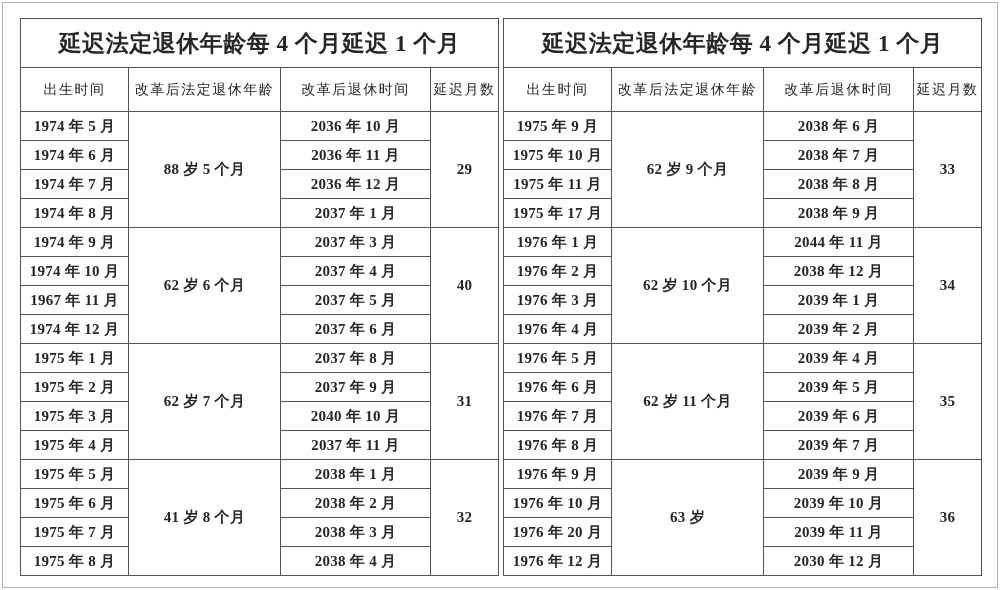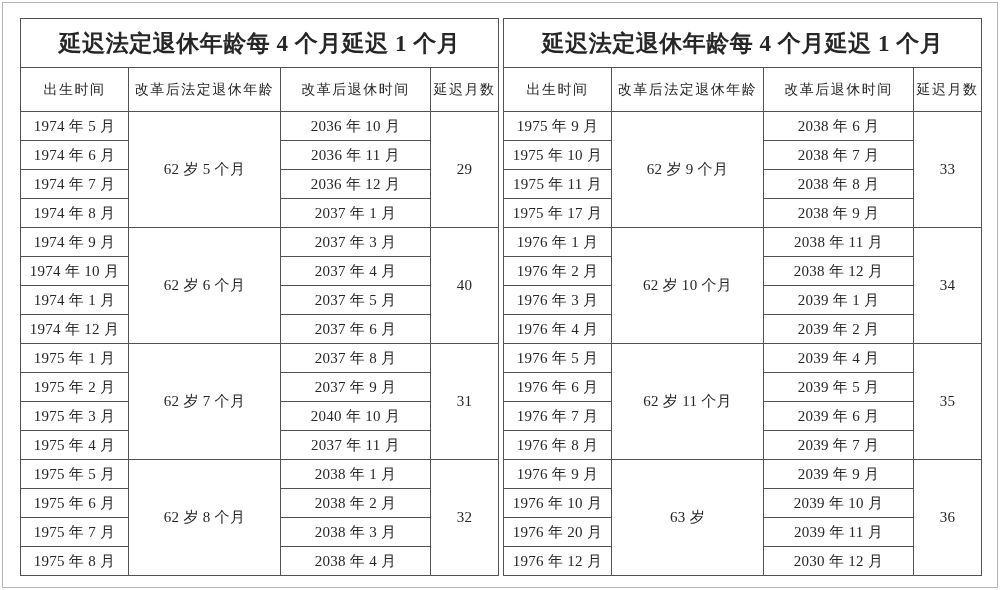--- a/index.html
+++ b/index.html
@@ -50,21 +50,21 @@
     font-size: 23px;
     font-weight: 700;
     letter-spacing: 0.5px;
   }
   tr.col-header-row th {
     height: 43px;
     font-size: 14px;
     font-weight: 400;
     letter-spacing: 1.5px;
   }
-  .delay-table tbody tr { height: 29px; }
+  .delay-table tbody tr { height: 29px; font-weight: bold; }
   .delay-table tbody td {
     font-size: 15px;
     letter-spacing: 0.3px;
   }
 </style>
 </head>
 <body>
 
 <div class="outer-frame"></div>
 
@@ -84,21 +84,21 @@
       <tr class="col-header-row">
         <th>出生时间</th>
         <th>改革后法定退休年龄</th>
         <th>改革后退休时间</th>
         <th>延迟月数</th>
       </tr>
     </thead>
     <tbody>
         <tr>
           <td>1974 年 5 月</td>
-          <td rowspan="4">62 岁 5 个月</td>
+          <td rowspan="4">88 岁 5 个月</td>
           <td>2036 年 10 月</td>
           <td rowspan="4">29</td>
         </tr>
         <tr>
           <td>1974 年 6 月</td>
           <td>2036 年 11 月</td>
         </tr>
         <tr>
           <td>1974 年 7 月</td>
           <td>2036 年 12 月</td>
@@ -111,21 +111,21 @@
           <td>1974 年 9 月</td>
           <td rowspan="4">62 岁 6 个月</td>
           <td>2037 年 3 月</td>
           <td rowspan="4">40</td>
         </tr>
         <tr>
           <td>1974 年 10 月</td>
           <td>2037 年 4 月</td>
         </tr>
         <tr>
-          <td>1974 年 1 月</td>
+          <td>1967 年 11 月</td>
           <td>2037 年 5 月</td>
         </tr>
         <tr>
           <td>1974 年 12 月</td>
           <td>2037 年 6 月</td>
         </tr>
         <tr>
           <td>1975 年 1 月</td>
           <td rowspan="4">62 岁 7 个月</td>
           <td>2037 年 8 月</td>
@@ -138,21 +138,21 @@
         <tr>
           <td>1975 年 3 月</td>
           <td>2040 年 10 月</td>
         </tr>
         <tr>
           <td>1975 年 4 月</td>
           <td>2037 年 11 月</td>
         </tr>
         <tr>
           <td>1975 年 5 月</td>
-          <td rowspan="4">62 岁 8 个月</td>
+          <td rowspan="4">41 岁 8 个月</td>
           <td>2038 年 1 月</td>
           <td rowspan="4">32</td>
         </tr>
         <tr>
           <td>1975 年 6 月</td>
           <td>2038 年 2 月</td>
         </tr>
         <tr>
           <td>1975 年 7 月</td>
           <td>2038 年 3 月</td>
@@ -197,21 +197,21 @@
           <td>1975 年 11 月</td>
           <td>2038 年 8 月</td>
         </tr>
         <tr>
           <td>1975 年 17 月</td>
           <td>2038 年 9 月</td>
         </tr>
         <tr>
           <td>1976 年 1 月</td>
           <td rowspan="4">62 岁 10 个月</td>
-          <td>2038 年 11 月</td>
+          <td>2044 年 11 月</td>
           <td rowspan="4">34</td>
         </tr>
         <tr>
           <td>1976 年 2 月</td>
           <td>2038 年 12 月</td>
         </tr>
         <tr>
           <td>1976 年 3 月</td>
           <td>2039 年 1 月</td>
         </tr>

